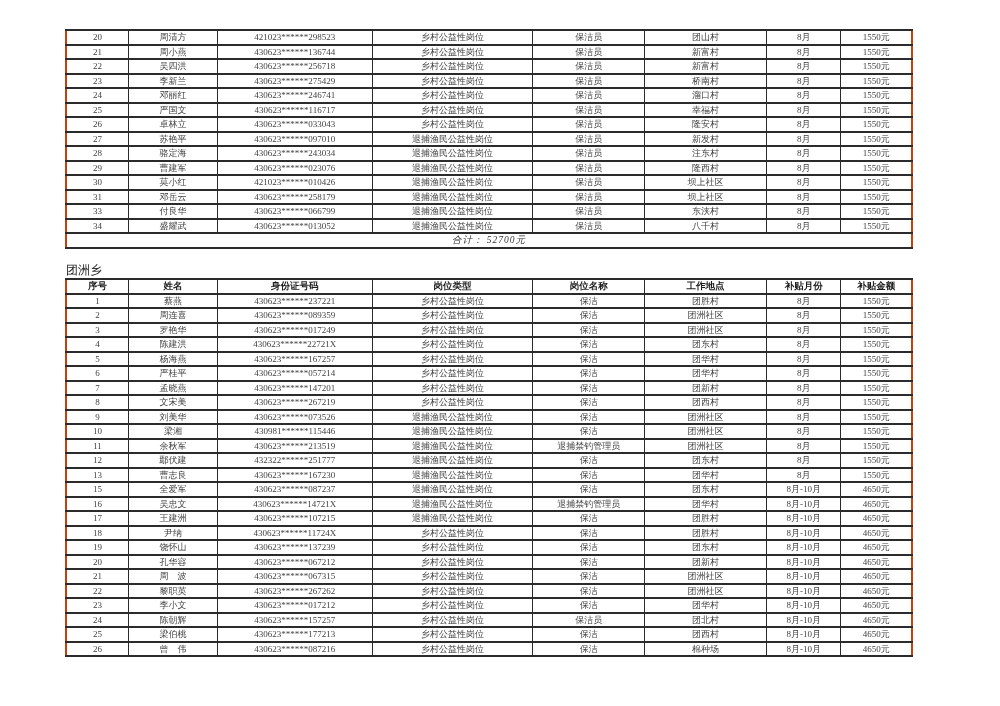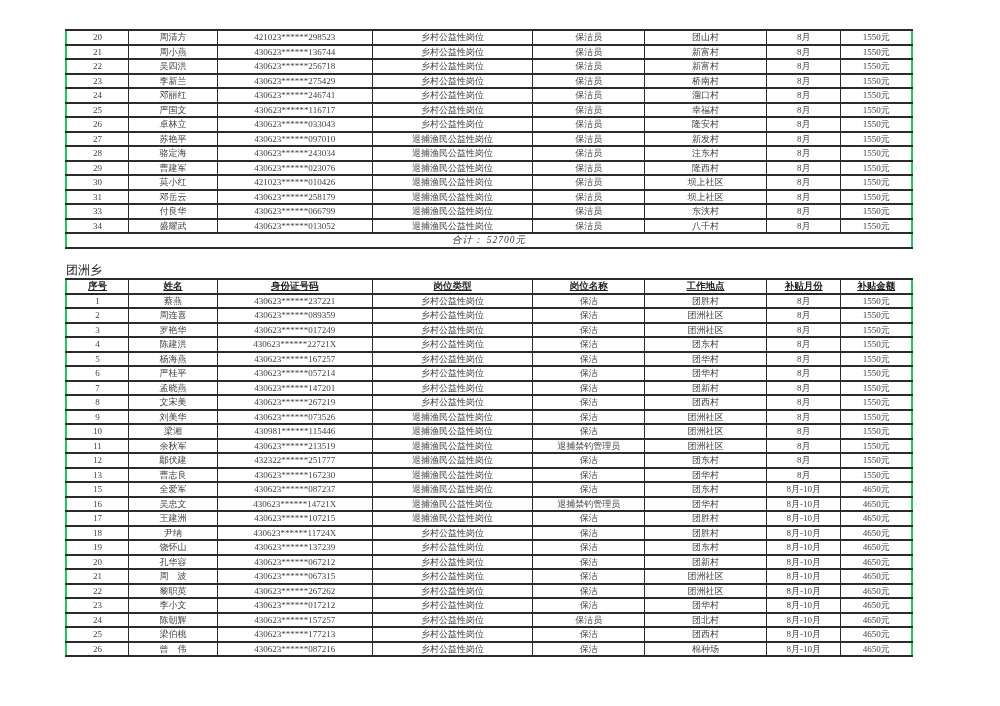--- a/index.html
+++ b/index.html
@@ -10,21 +10,21 @@
     font-family:"Liberation Serif","DejaVu Serif",serif;
     color:#3f3f3f;
     overflow:hidden;
   }
   table.roster{
     position:absolute;
     left:65px;
     width:848px;
     border-collapse:collapse;
     table-layout:fixed;
-    border:2px solid #22c55e;
+    border:2px solid #c2410c;
   }
   #upper-table{top:29px;}
   #lower-table{top:278px;}
   table.roster td, table.roster th{
     border-left:1px solid #2b2b2b;
     border-right:1px solid #2b2b2b;
     border-top:2px solid #2b2b2b;
     border-bottom:2px solid #2b2b2b;
     padding:0 2px;
     height:12.5px;
@@ -34,21 +34,20 @@
     white-space:nowrap;
     overflow:hidden;
     font-weight:400;
     color:#3f3f3f;
   }
   table.roster th{
     font-weight:700;
     color:#1c1c1c;
     font-size:9.5px;
     height:12px;
-    text-decoration:underline;
   }
   tr.total-row td{
     text-align:center;
     color:#333333;
     font-size:9.5px;
     letter-spacing:1px;
     font-style:italic;
   }
   .section-label{
     position:absolute;

